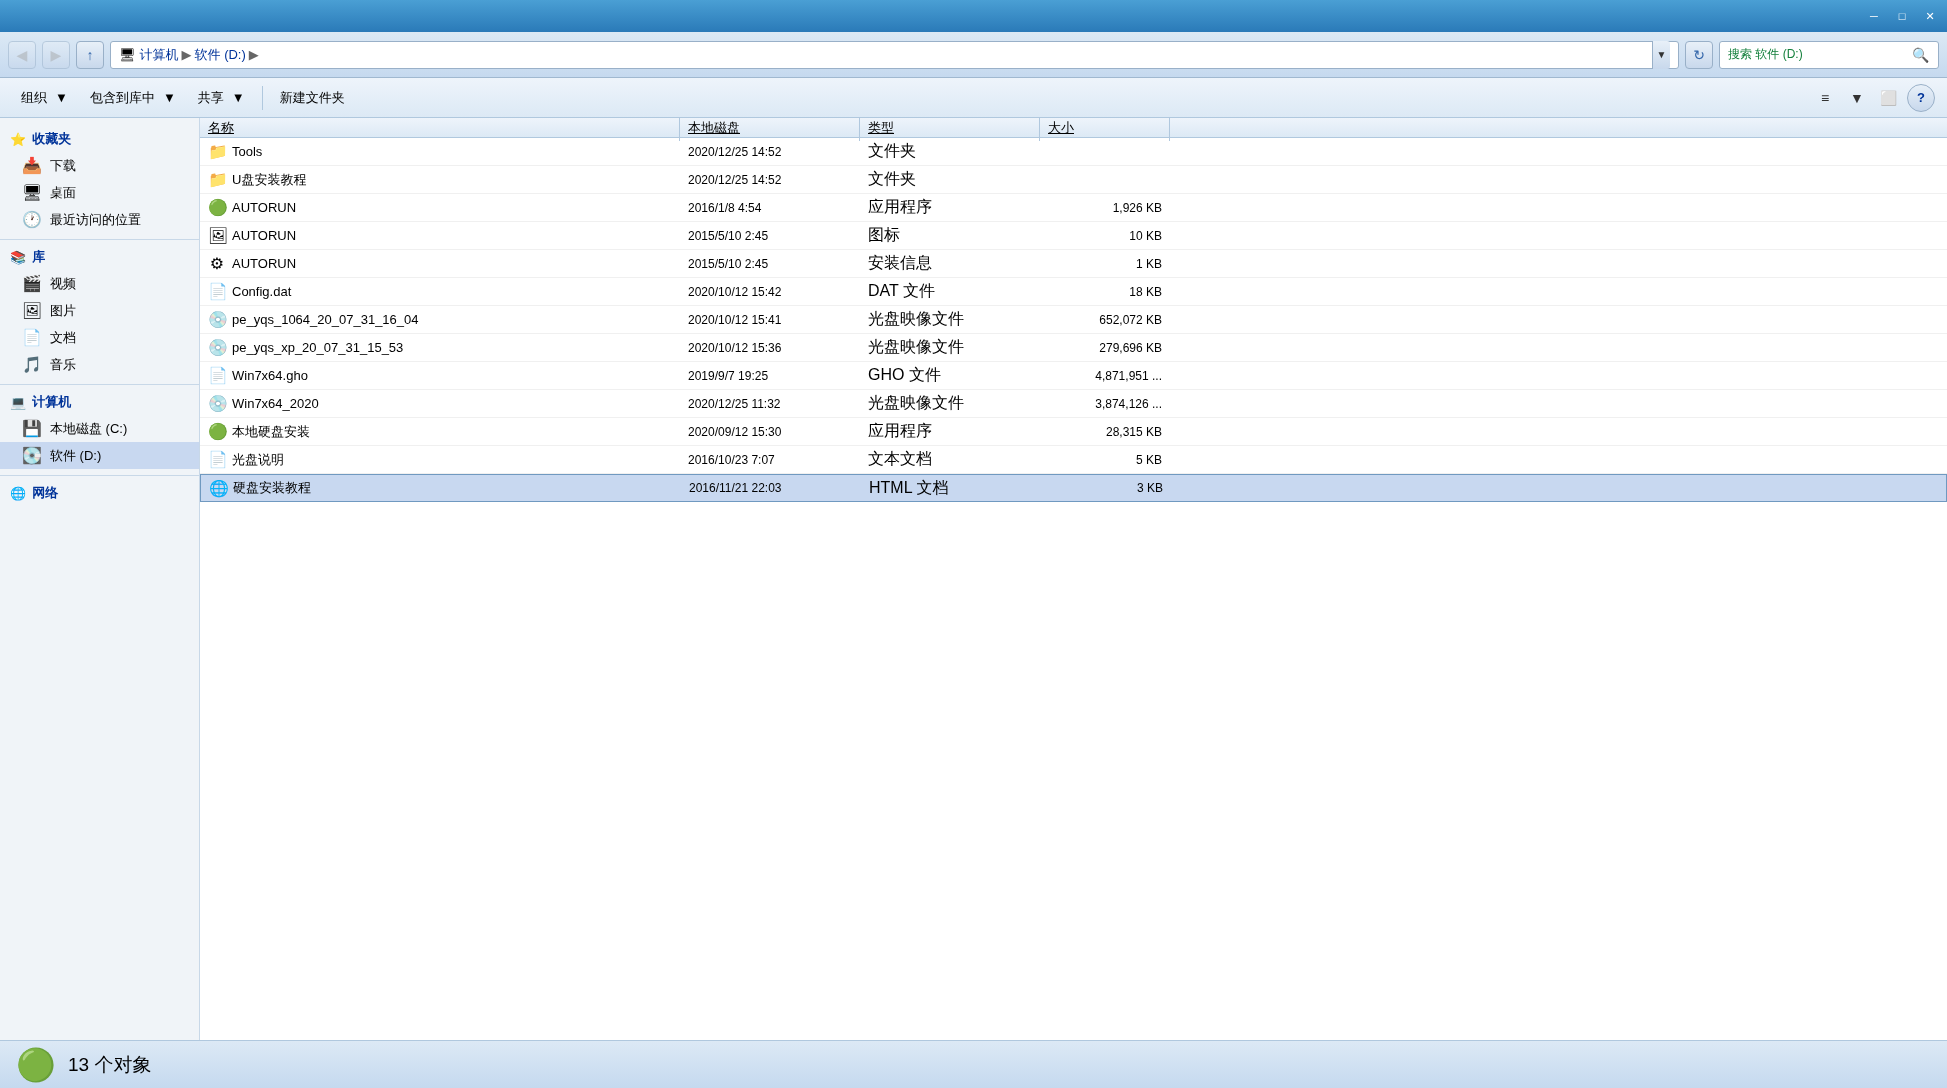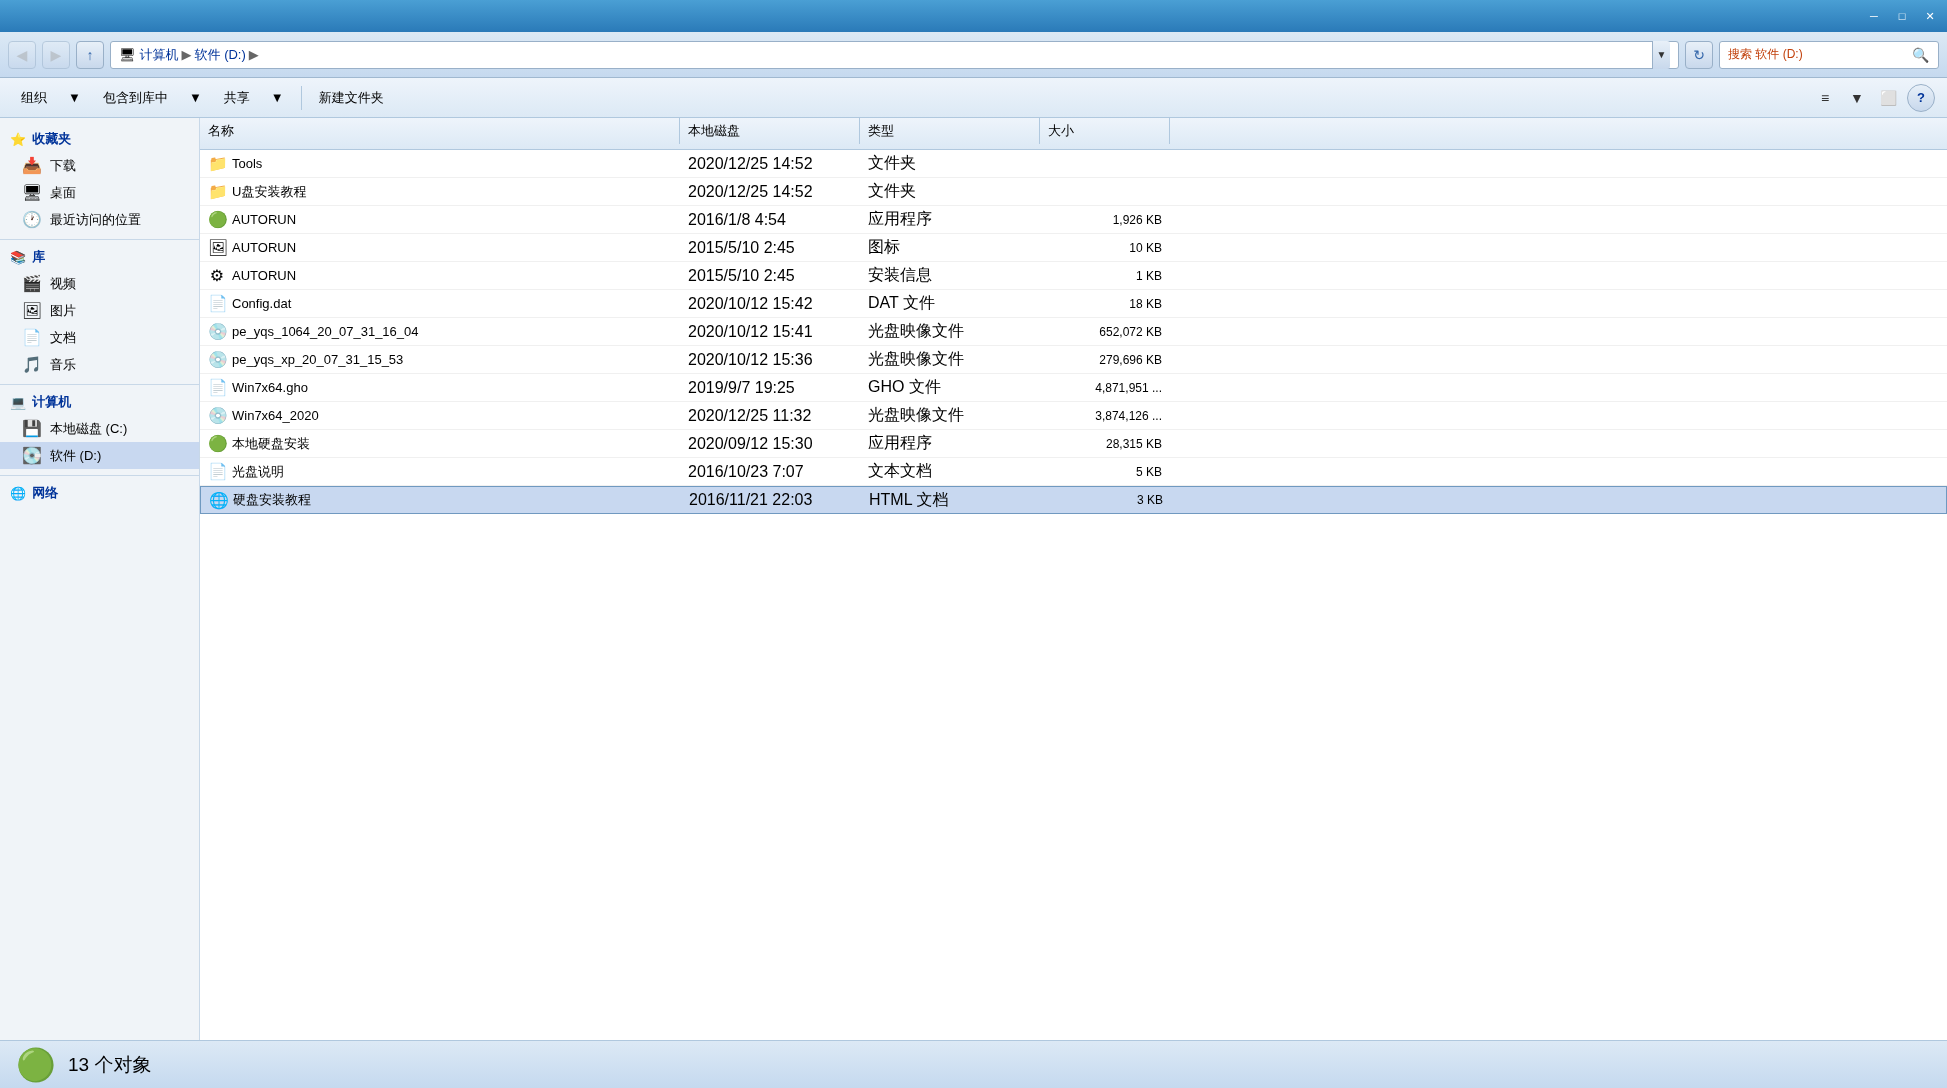--- a/index.html
+++ b/index.html
@@ -134,21 +134,21 @@
       height: 40px;
       display: flex;
       align-items: center;
       padding: 0 12px;
       gap: 4px;
       border-bottom: 1px solid #b0c8de;
     }
     .toolbar-btn {
       display: flex;
       align-items: center;
-      gap: 21px;
+      gap: 8px;
       padding: 4px 8px;
       background: transparent;
       border: 1px solid transparent;
       border-radius: 3px;
       cursor: pointer;
       font-size: 13px;
       color: #000;
       white-space: nowrap;
     }
     .toolbar-sep {
@@ -244,27 +244,28 @@
     
     .file-pane {
       flex: 1;
       display: flex;
       flex-direction: column;
       overflow: hidden;
       background: #fff;
     }
     .file-header {
       display: flex;
-      align-items: flex-start;
+      align-items: center;
       background: linear-gradient(to bottom, #eef4fb, #dce9f5);
       border-bottom: 1px solid #b0c8de;
-      height: 32px;
+      height: 20px;
       font-size: 13px;
       color: #000;
       flex-shrink: 0;
+      text-decoration: underline;
     }
     .col-header {
       padding: 4px 8px;
       cursor: pointer;
       border-right: 1px solid #b0c8de;
       display: flex;
       align-items: center;
       gap: 4px;
       user-select: none;
     }
@@ -287,21 +288,21 @@
     .file-row.selected { background: #c8d8f0; border: 1px solid #7099c0; }
     .file-cell {
       padding: 0 8px;
       display: flex;
       align-items: center;
       gap: 6px;
       overflow: hidden;
       white-space: nowrap;
     }
     .file-cell.name { width: 480px; }
-    .file-cell.date { width: 180px; font-size: 16px; }
+    .file-cell.date { width: 180px; font-size: 12px; }
     .file-cell.type { width: 180px; font-size: 16px; }
     .file-cell.size { width: 130px; font-size: 12px; text-align: left; justify-content: flex-end; }
     .file-icon {
       font-size: 16px;
       width: 18px;
       text-align: center;
       flex-shrink: 0;
     }
 
     
@@ -358,21 +359,21 @@
     <span class="breadcrumb-item">计算机</span>
     <span class="breadcrumb-sep"> ▶ </span>
     <span class="breadcrumb-item">软件 (D:)</span>
     <span class="breadcrumb-sep"> ▶ </span>
     <div class="breadcrumb-dropdown">▼</div>
   </div>
   <div class="refresh-btn">
     <span>↻</span>
   </div>
   <div class="search-bar">
-    <span class="search-bar-inner" style="color:#c2410c;">搜索 软件 (D:)</span>
+    <span class="search-bar-inner" style="color:#15803d;">搜索 软件 (D:)</span>
     <span class="search-icon-btn">🔍</span>
   </div>
 </div>
 
 <div class="toolbar">
   <div class="toolbar-btn">
     <span>组织</span>
     <span>▼</span>
   </div>
   <div class="toolbar-btn">

